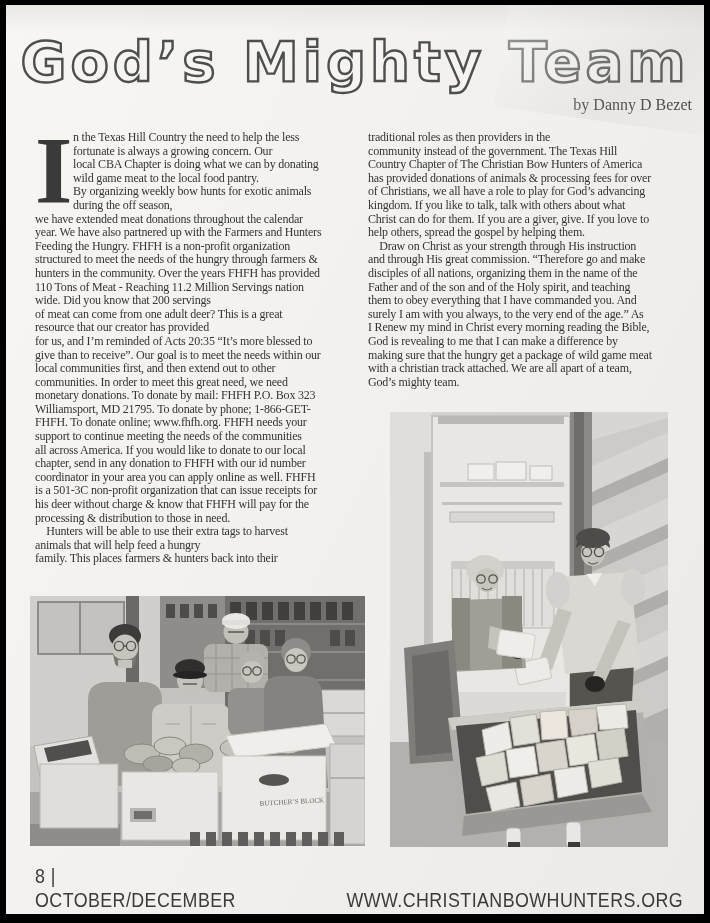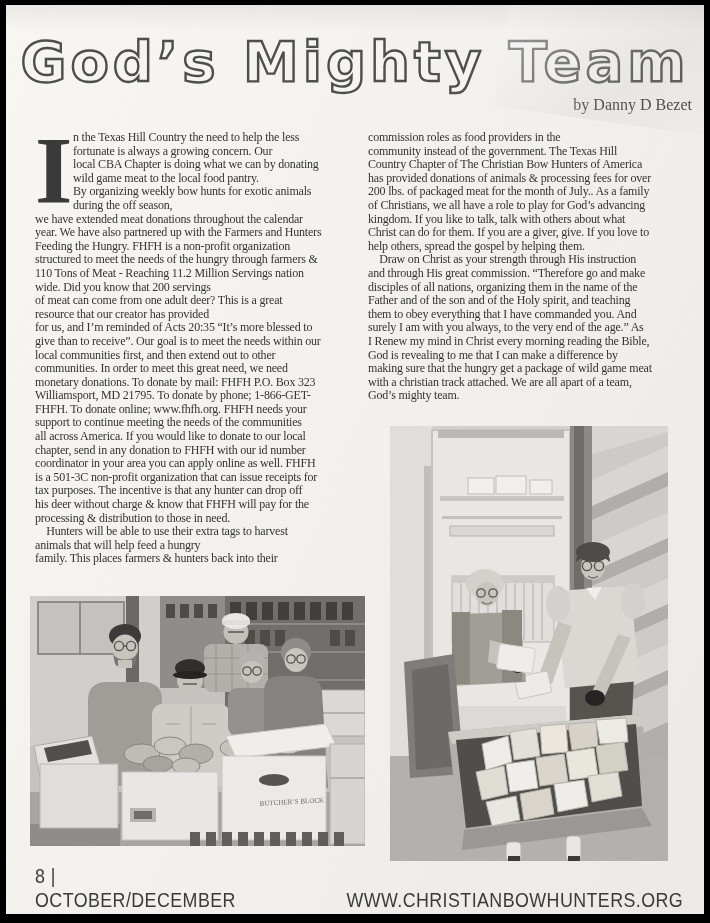--- a/index.html
+++ b/index.html
@@ -57,37 +57,37 @@
         <div class="tline">n the Texas Hill Country the need to help the less</div>
             <div class="tline">fortunate is always a growing concern. Our</div>
             <div class="tline">local CBA Chapter is doing what we can by donating</div>
             <div class="tline">wild game meat to the local food pantry.</div>
             <div class="tline">By organizing weekly bow hunts for exotic animals</div>
             <div class="tline">during the off season,</div>
             <div class="tline">we have extended meat donations throughout the calendar</div>
             <div class="tline">year. We have also partnered up with the Farmers and Hunters</div>
             <div class="tline">Feeding the Hungry. FHFH is a non-profit organization</div>
             <div class="tline">structured to meet the needs of the hungry through farmers &amp;</div>
+            <div class="tline">hunters in the community. Over the years FHFH has provided</div>
             <div class="tline">110 Tons of Meat - Reaching 11.2 Million Servings nation</div>
             <div class="tline">wide. Did you know that 200 servings</div>
             <div class="tline">of meat can come from one adult deer? This is a great</div>
             <div class="tline">resource that our creator has provided</div>
             <div class="tline">for us, and I’m reminded of Acts 20:35 “It’s more blessed to</div>
             <div class="tline">give than to receive”. Our goal is to meet the needs within our</div>
             <div class="tline">local communities first, and then extend out to other</div>
             <div class="tline">communities. In order to meet this great need, we need</div>
             <div class="tline">monetary donations. To donate by mail: FHFH P.O. Box 323</div>
             <div class="tline">Williamsport, MD 21795. To donate by phone; 1-866-GET-</div>
             <div class="tline">FHFH. To donate online; www.fhfh.org. FHFH needs your</div>
             <div class="tline">support to continue meeting the needs of the communities</div>
             <div class="tline">all across America. If you would like to donate to our local</div>
             <div class="tline">chapter, send in any donation to FHFH with our id number</div>
             <div class="tline">coordinator in your area you can apply online as well. FHFH</div>
             <div class="tline">is a 501-3C non-profit organization that can issue receipts for</div>
-            <div class="tline">tax purposes. The incentive is that any hunter can drop off</div>
             <div class="tline">his deer without charge &amp; know that FHFH will pay for the</div>
             <div class="tline">processing &amp; distribution to those in need.</div>
             <div class="tline">    Hunters will be able to use their extra tags to harvest</div>
             <div class="tline">animals that will help feed a hungry</div>
             <div class="tline">family. This places farmers &amp; hunters back into their</div>
           </div>
 
         <svg class="photo photo-left" viewBox="0 0 335 250" xmlns="http://www.w3.org/2000/svg">
           <rect width="335" height="250" fill="#c7c5c1"></rect>
 
@@ -224,25 +224,24 @@
                 <rect x="272" y="236" width="10" height="14"></rect>
                 <rect x="288" y="236" width="10" height="14"></rect>
                 <rect x="304" y="236" width="10" height="14"></rect>
             </g>
           </g>
         </svg>
       </div>
 
       <div class="col-right">
         <div>
-            <div class="tline">commission roles as food providers in the</div>
+            <div class="tline">traditional roles as then providers in the</div>
             <div class="tline">community instead of the government. The Texas Hill</div>
             <div class="tline">Country Chapter of The Christian Bow Hunters of America</div>
             <div class="tline">has provided donations of animals &amp; processing fees for over</div>
-            <div class="tline">200 lbs. of packaged meat for the month of July.. As a family</div>
             <div class="tline">of Christians, we all have a role to play for God’s advancing</div>
             <div class="tline">kingdom. If you like to talk, talk with others about what</div>
             <div class="tline">Christ can do for them. If you are a giver, give. If you love to</div>
             <div class="tline">help others, spread the gospel by helping them.</div>
             <div class="tline">    Draw on Christ as your strength through His instruction</div>
             <div class="tline">and through His great commission. “Therefore go and make</div>
             <div class="tline">disciples of all nations, organizing them in the name of the</div>
             <div class="tline">Father and of the son and of the Holy spirit, and teaching</div>
             <div class="tline">them to obey everything that I have commanded you. And</div>
             <div class="tline">surely I am with you always, to the very end of the age.” As</div>

